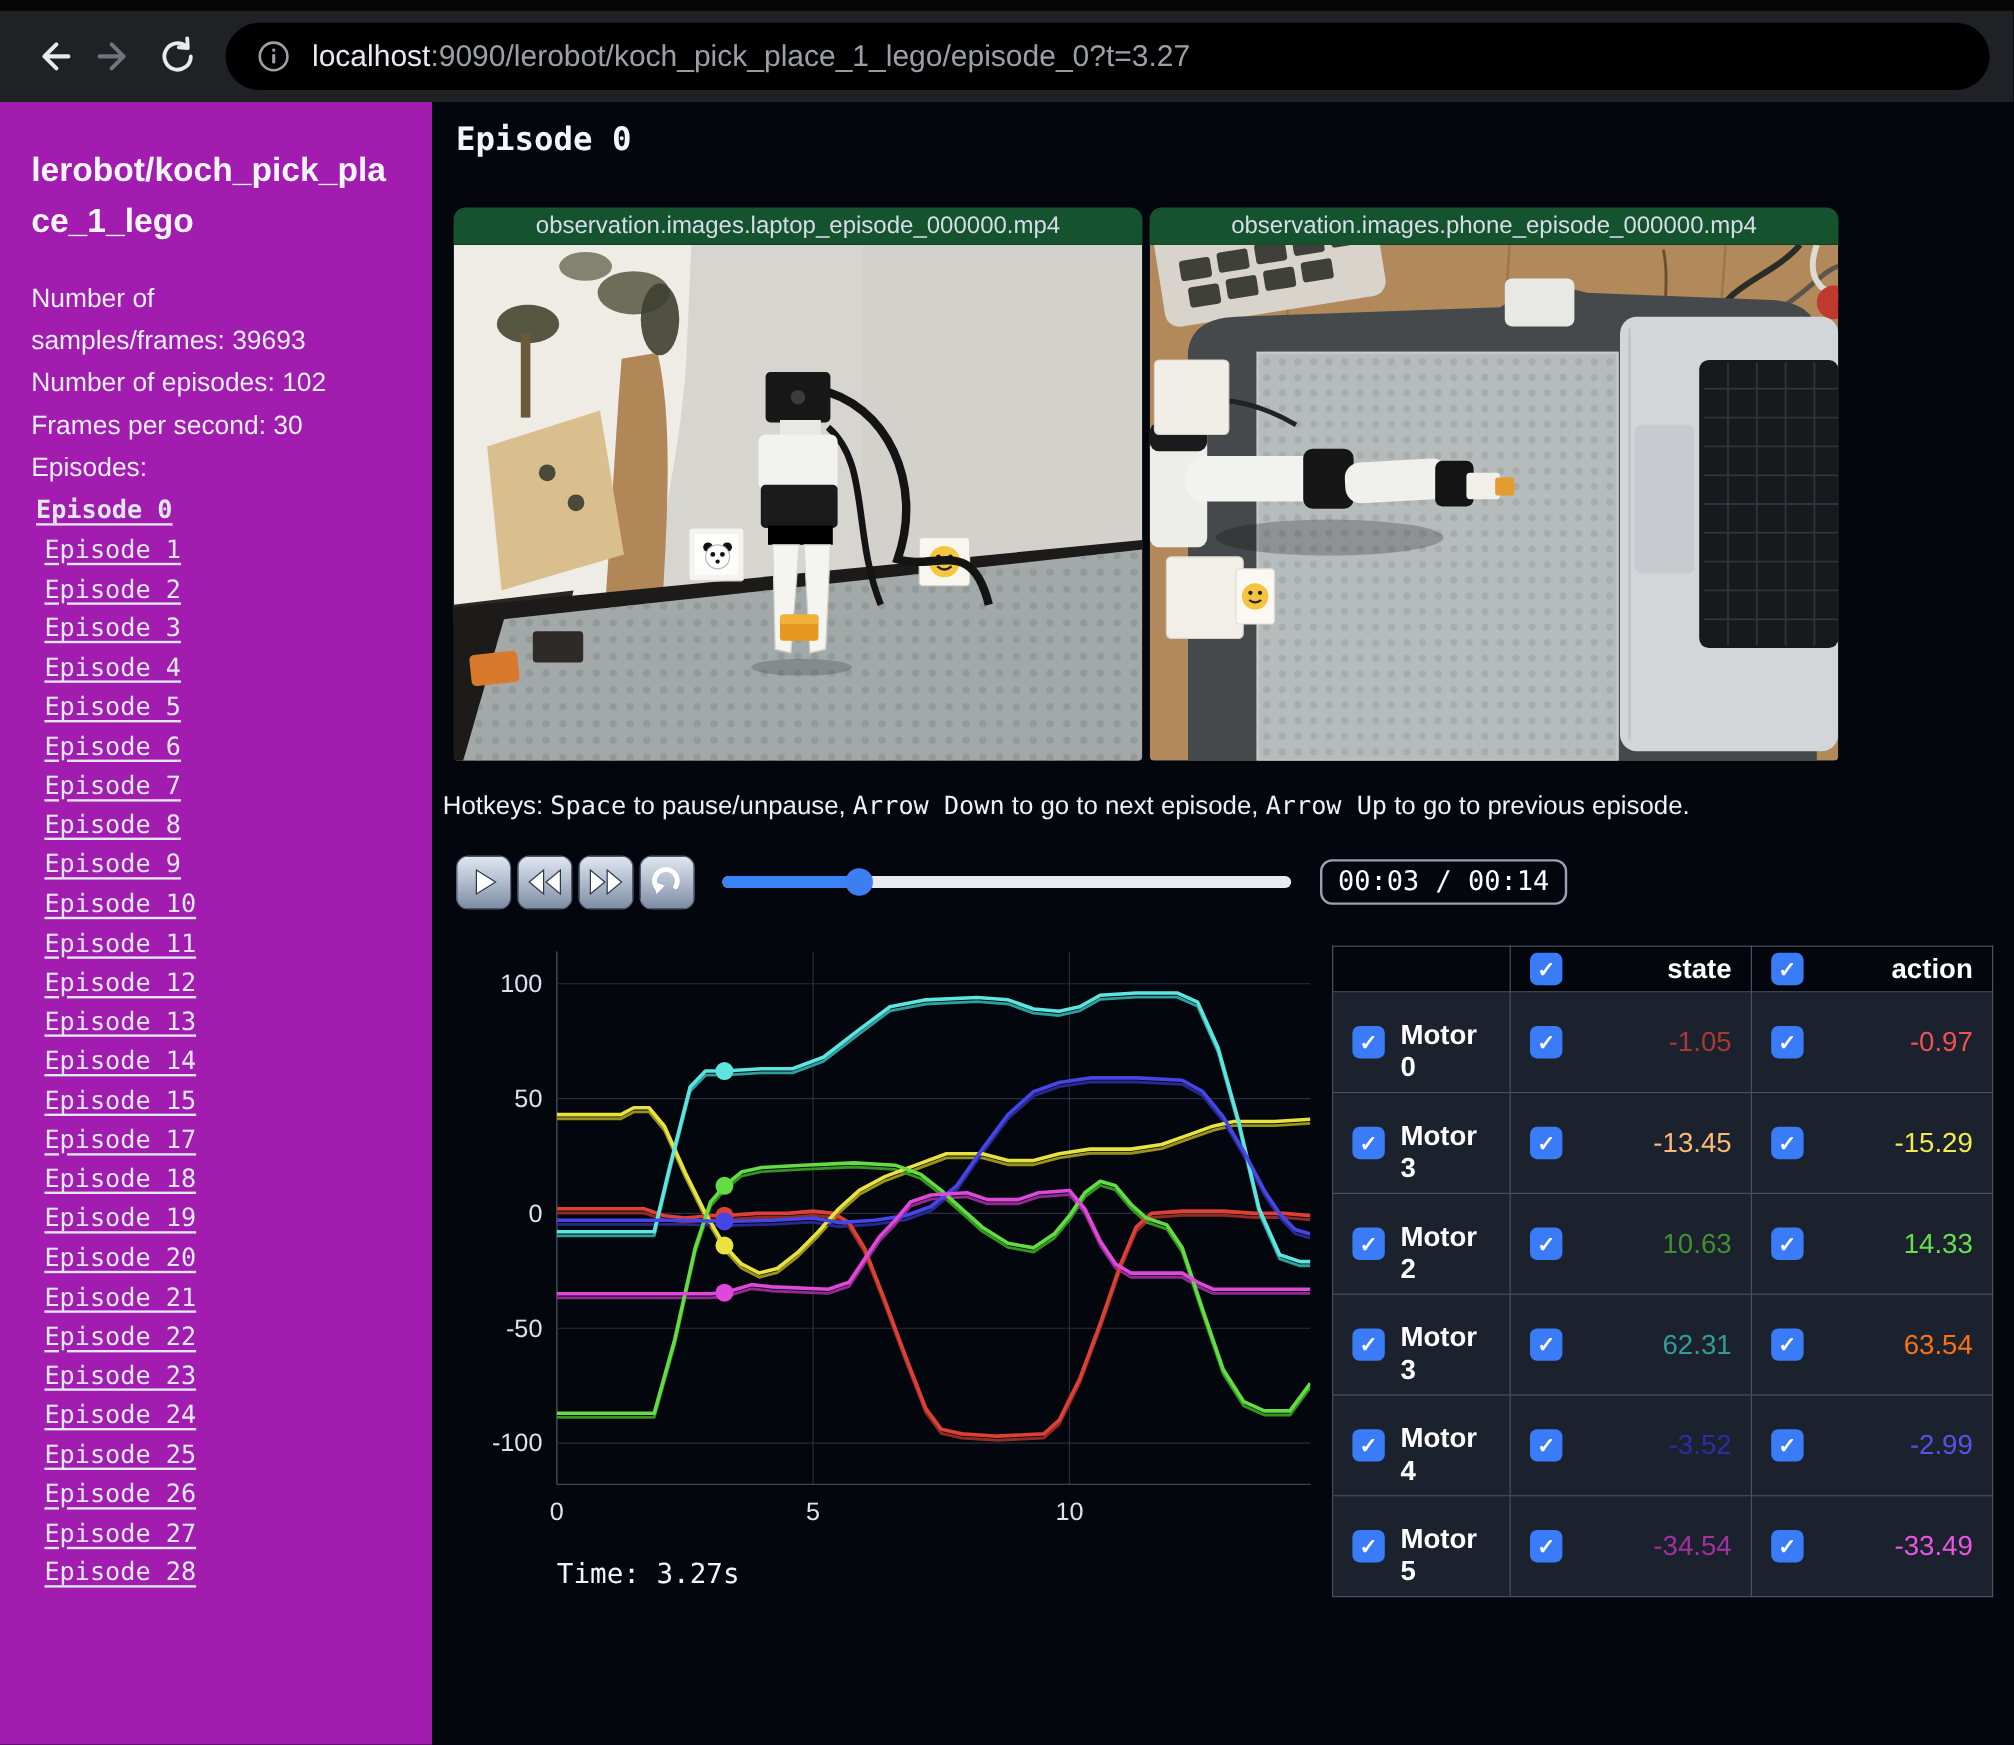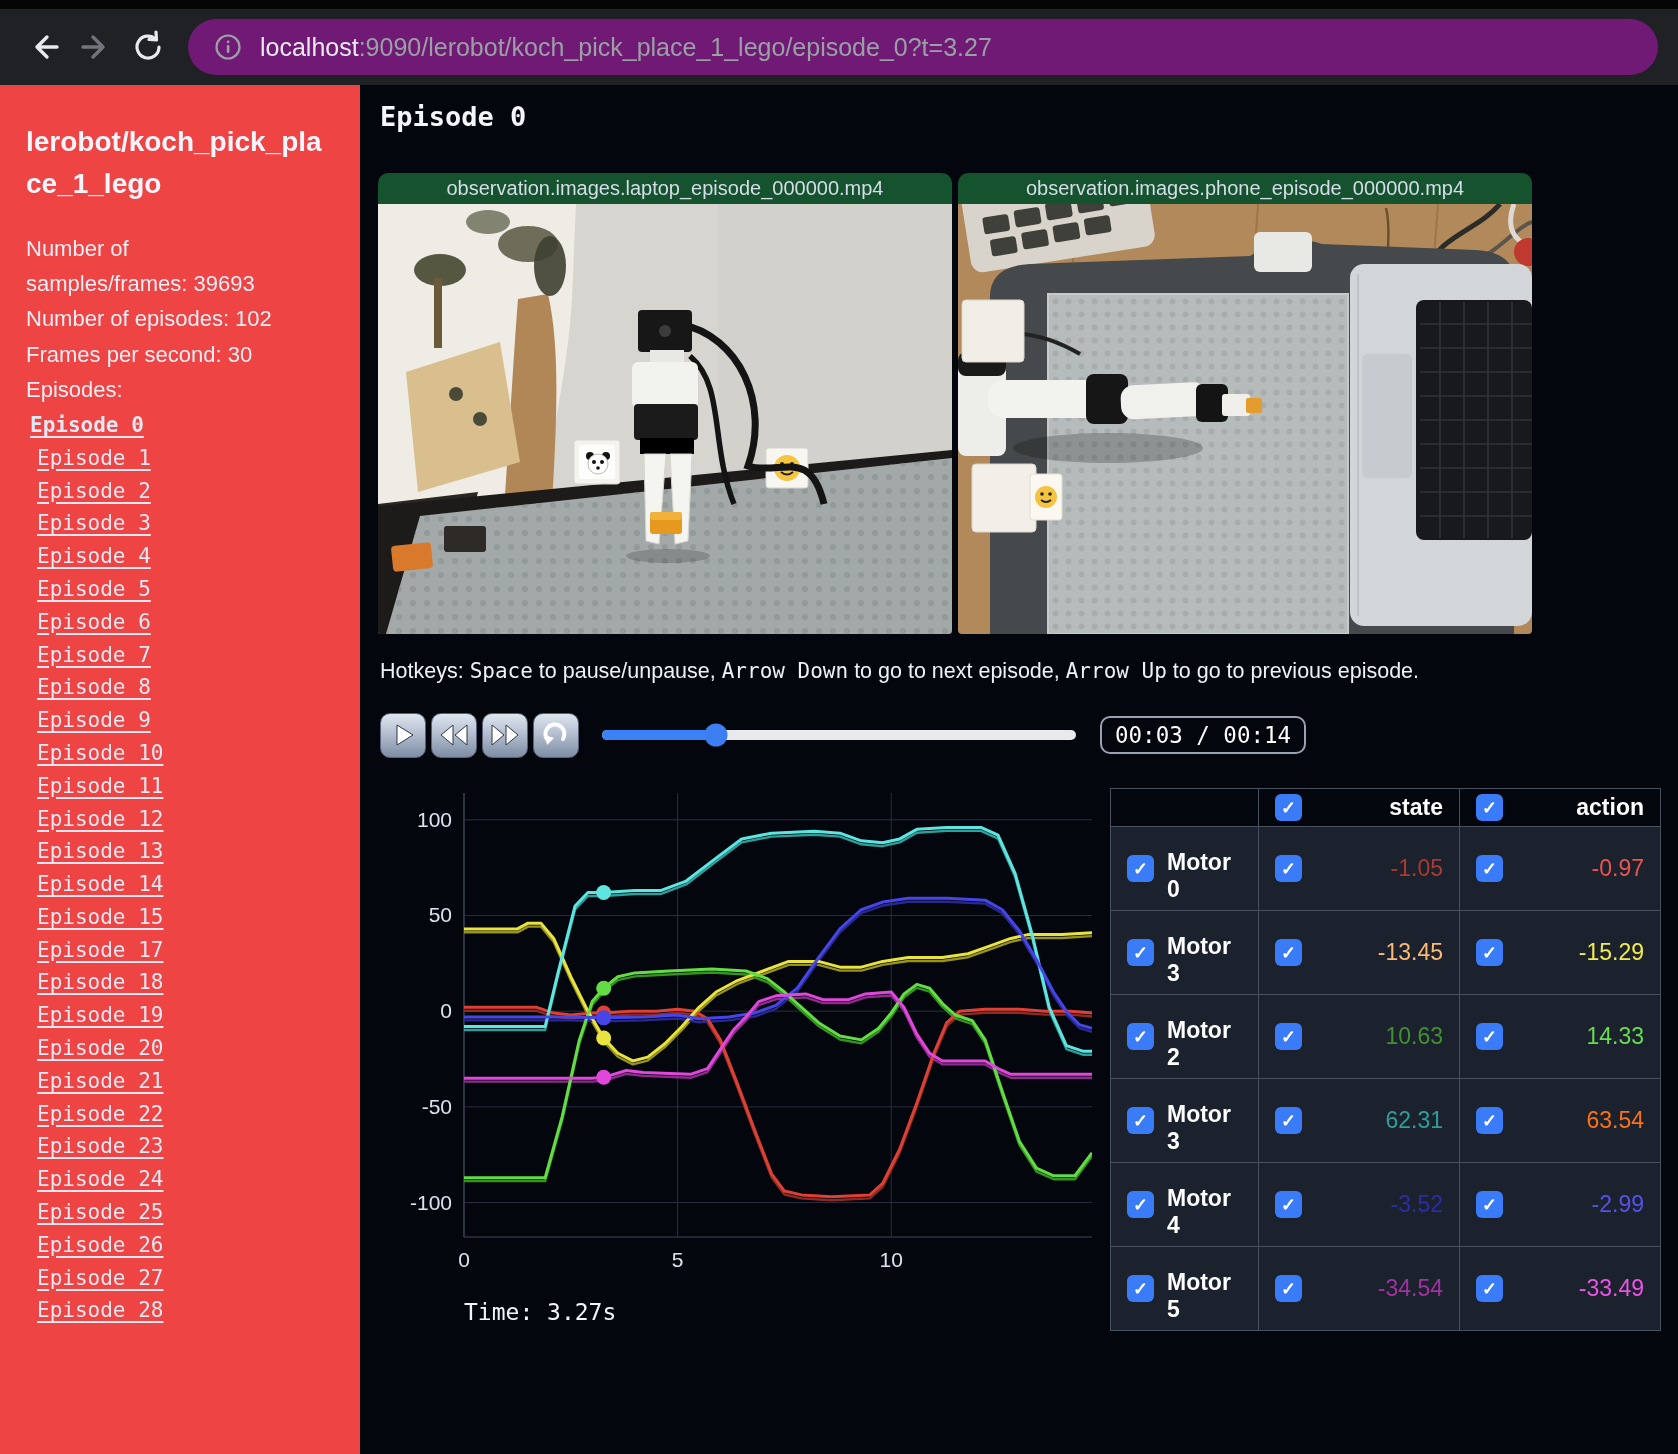--- a/index.html
+++ b/index.html
@@ -6,27 +6,27 @@
   html,body { margin:0; padding:0; }
   body {
     width:1678px; height:1454px; overflow:hidden;
     background:#04060e; color:#e8ecf4;
     font-family:"Liberation Sans", sans-serif;
   }
   
   .browser { height:85px; background:#202124; border-top:9px solid #050505;
     display:flex; align-items:center; padding:0 0 0 18px; }
   .nav-ic { width:52px; height:52px; display:flex; align-items:center; justify-content:center; border-radius:50%; }
-  .url-pill { flex:1; height:56px; background:#701a75; border-radius:28px; margin:0 20px 0 14px;
+  .url-pill { flex:1; height:56px; background:#000000; border-radius:28px; margin:0 20px 0 14px;
     display:flex; align-items:center; padding:0 26px; gap:18px; }
   .url-text { font-size:25px; color:#9aa0a6; white-space:nowrap; overflow:hidden; }
   .url-host { color:#e8eaed; font-weight:500; }
   
   .app { display:flex; height:1369px; position:relative; }
-  .sidebar { width:360px; background:#ef4444; padding:26px 26px 0 26px; flex:none; }
+  .sidebar { width:360px; background:#a21caf; padding:26px 26px 0 26px; flex:none; }
   .ds-title { font-size:28px; font-weight:bold; line-height:1.5; word-break:break-all;
     color:#f2f5fb; margin:10px 0 26px 0; }
   .stat { font-size:22px; line-height:1.6; color:#e9edf5; margin:0; }
   .stat.first { max-width:248px; }
   .ep-list { margin-top:2px; }
   .ep { display:block; font-family:"DejaVu Sans Mono", monospace; font-size:21px;
     line-height:32.8px; color:#e2e8f3; text-decoration:underline; padding-left:11px;
     text-underline-offset:4px; }
   .ep.active { font-weight:bold; padding-left:4px; }
   .scroll-thumb { position:absolute; left:362px; top:762px; width:11px; height:80px;
@@ -36,21 +36,21 @@
     font-family:"DejaVu Sans Mono", monospace; font-size:27px; font-weight:bold; color:#f4f6fb; }
   
   .videos { position:absolute; left:18px; top:88px; display:flex; gap:6px; }
   .video-panel { width:574px; }
   .video-title { height:31px; background:#14532d; border-radius:10px 10px 0 0;
     display:flex; align-items:center; justify-content:center;
     font-size:20px; color:#d6dce9; white-space:nowrap; }
   .video-frame { width:574px; height:430px; display:block; border-radius:0 0 4px 4px; overflow:hidden; }
   .video-frame svg { display:block; }
   
-  .hotkeys { position:absolute; left:20px; top:574px; margin:0; font-size:21.5px; color:#eef1f7; }
+  .hotkeys { position:absolute; left:9px; top:574px; margin:0; font-size:21.5px; color:#eef1f7; }
   .hotkeys .mono { font-family:"DejaVu Sans Mono", monospace; font-size:21px; }
   .controls { position:absolute; left:20px; top:626px; height:48px; display:flex; align-items:center; }
   .pbtn { width:46px; height:45px; border-radius:10px; border:1px solid #59627a; margin-right:5px;
     background:linear-gradient(180deg,#dfe6ef 0%,#b4bfd0 45%,#7e8da4 100%);
     display:flex; align-items:center; justify-content:center; padding:0; cursor:pointer; }
   .slider { position:relative; width:474px; height:10px; border-radius:5px; background:#e9eaee; margin-left:18px; }
   .slider-fill { position:absolute; left:0; top:0; height:10px; border-radius:5px 0 0 5px; }
   .slider-thumb { position:absolute; top:50%; width:23px; height:23px; border-radius:50%;
     transform:translate(-50%,-50%); }
   .time-pill { margin-left:24px; height:38px; border:2px solid #99a1b2; border-radius:10px;

